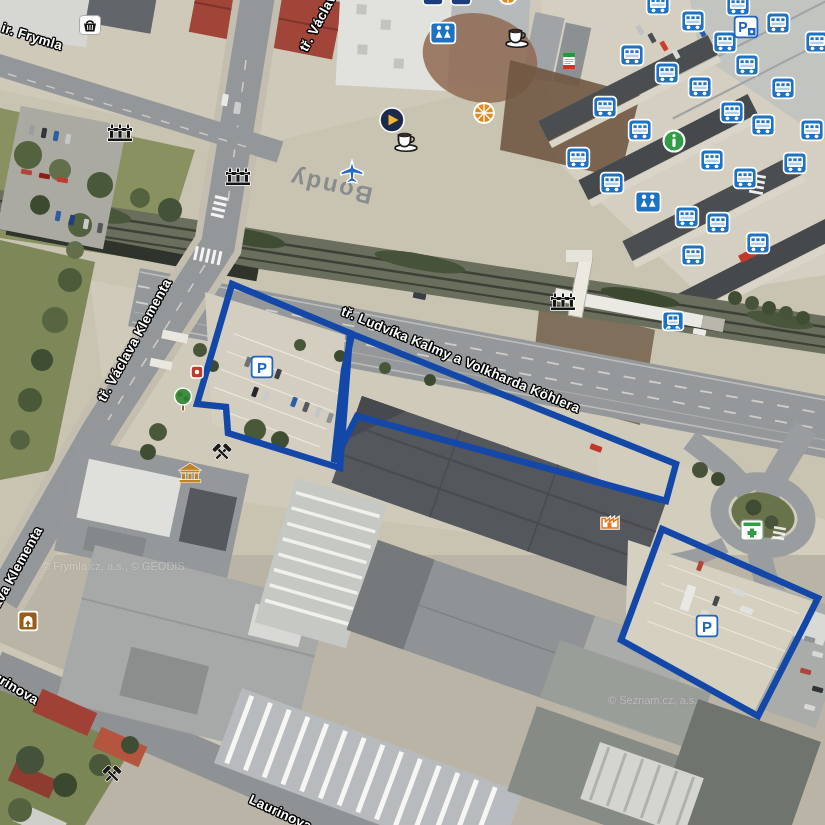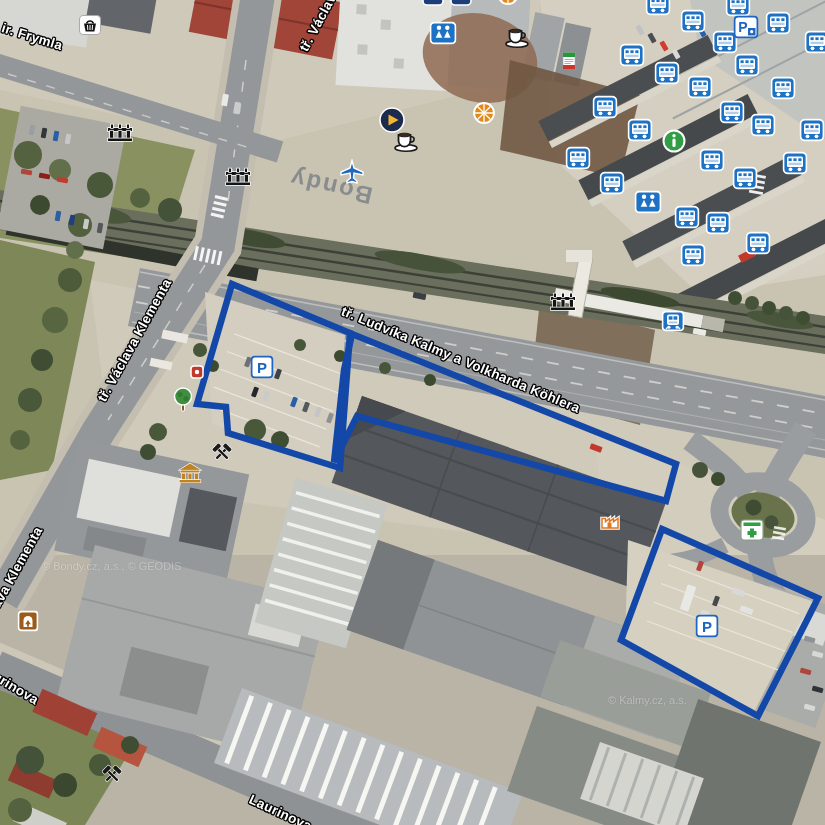--- a/index.html
+++ b/index.html
@@ -456,22 +456,22 @@
   </svg>
 
   <svg class="layer" id="zones-layer" width="825" height="825">
       <polygon points="232,284 350,333 340,468 228,433 226,407 197,404" fill="none" stroke="#1448a8" stroke-width="6.5" stroke-linejoin="miter"></polygon>
       <polygon points="352,334 676,464 666,501 357,416 334,462 344,370" fill="none" stroke="#1448a8" stroke-width="6.5" stroke-linejoin="miter"></polygon>
       <polygon points="662,529 818,598 806,622 758,716 621,640" fill="none" stroke="#1448a8" stroke-width="6.5" stroke-linejoin="miter"></polygon>
     </svg>
 
   <div id="overlays">
       <div class="ground-text" style="left: 372px; top: 182px; transform: rotate(193deg);">Bondy</div>
-      <div class="watermark" style="left: 42px; top: 560px;">© Bondy.cz, a.s., © GEODIS</div>
-      <div class="watermark" style="left: 608px; top: 694px;">© Kalmy.cz, a.s.</div>
+      <div class="watermark" style="left: 42px; top: 560px;">© Frymla.cz, a.s., © GEODIS</div>
+      <div class="watermark" style="left: 608px; top: 694px;">© Seznam.cz, a.s.</div>
       <div class="street-label" style="left: 2px; top: 20px; transform: rotate(17deg);">ir. Frymla</div>
       <div class="street-label" style="left: 303px; top: 43px; transform: rotate(-62deg);">tř. Václava</div>
       <div class="street-label" style="left: 101px; top: 393px; transform: rotate(-61deg);">tř. Václava Klementa</div>
       <div class="street-label" style="left: -28px; top: 641px; transform: rotate(-61deg);">tř. Václava Klementa</div>
       <div class="street-label" style="left: 342px; top: 303px; transform: rotate(22.5deg);">tř. Ludvíka Kalmy a Volkharda Köhlera</div>
       <div class="street-label" style="left: -20px; top: 659px; transform: rotate(31deg);">Laurinova</div>
       <div class="street-label" style="left: 250px; top: 791px; transform: rotate(25deg);">Laurinova</div>
       <div class="marker" style="left: 658px; top: 4px;">
         <svg width="25" height="23" viewBox="0 0 25 23">
           <rect x="1" y="1" width="23" height="21" rx="4.5" fill="#1e72c4" stroke="#fff" stroke-width="1.8"></rect>

